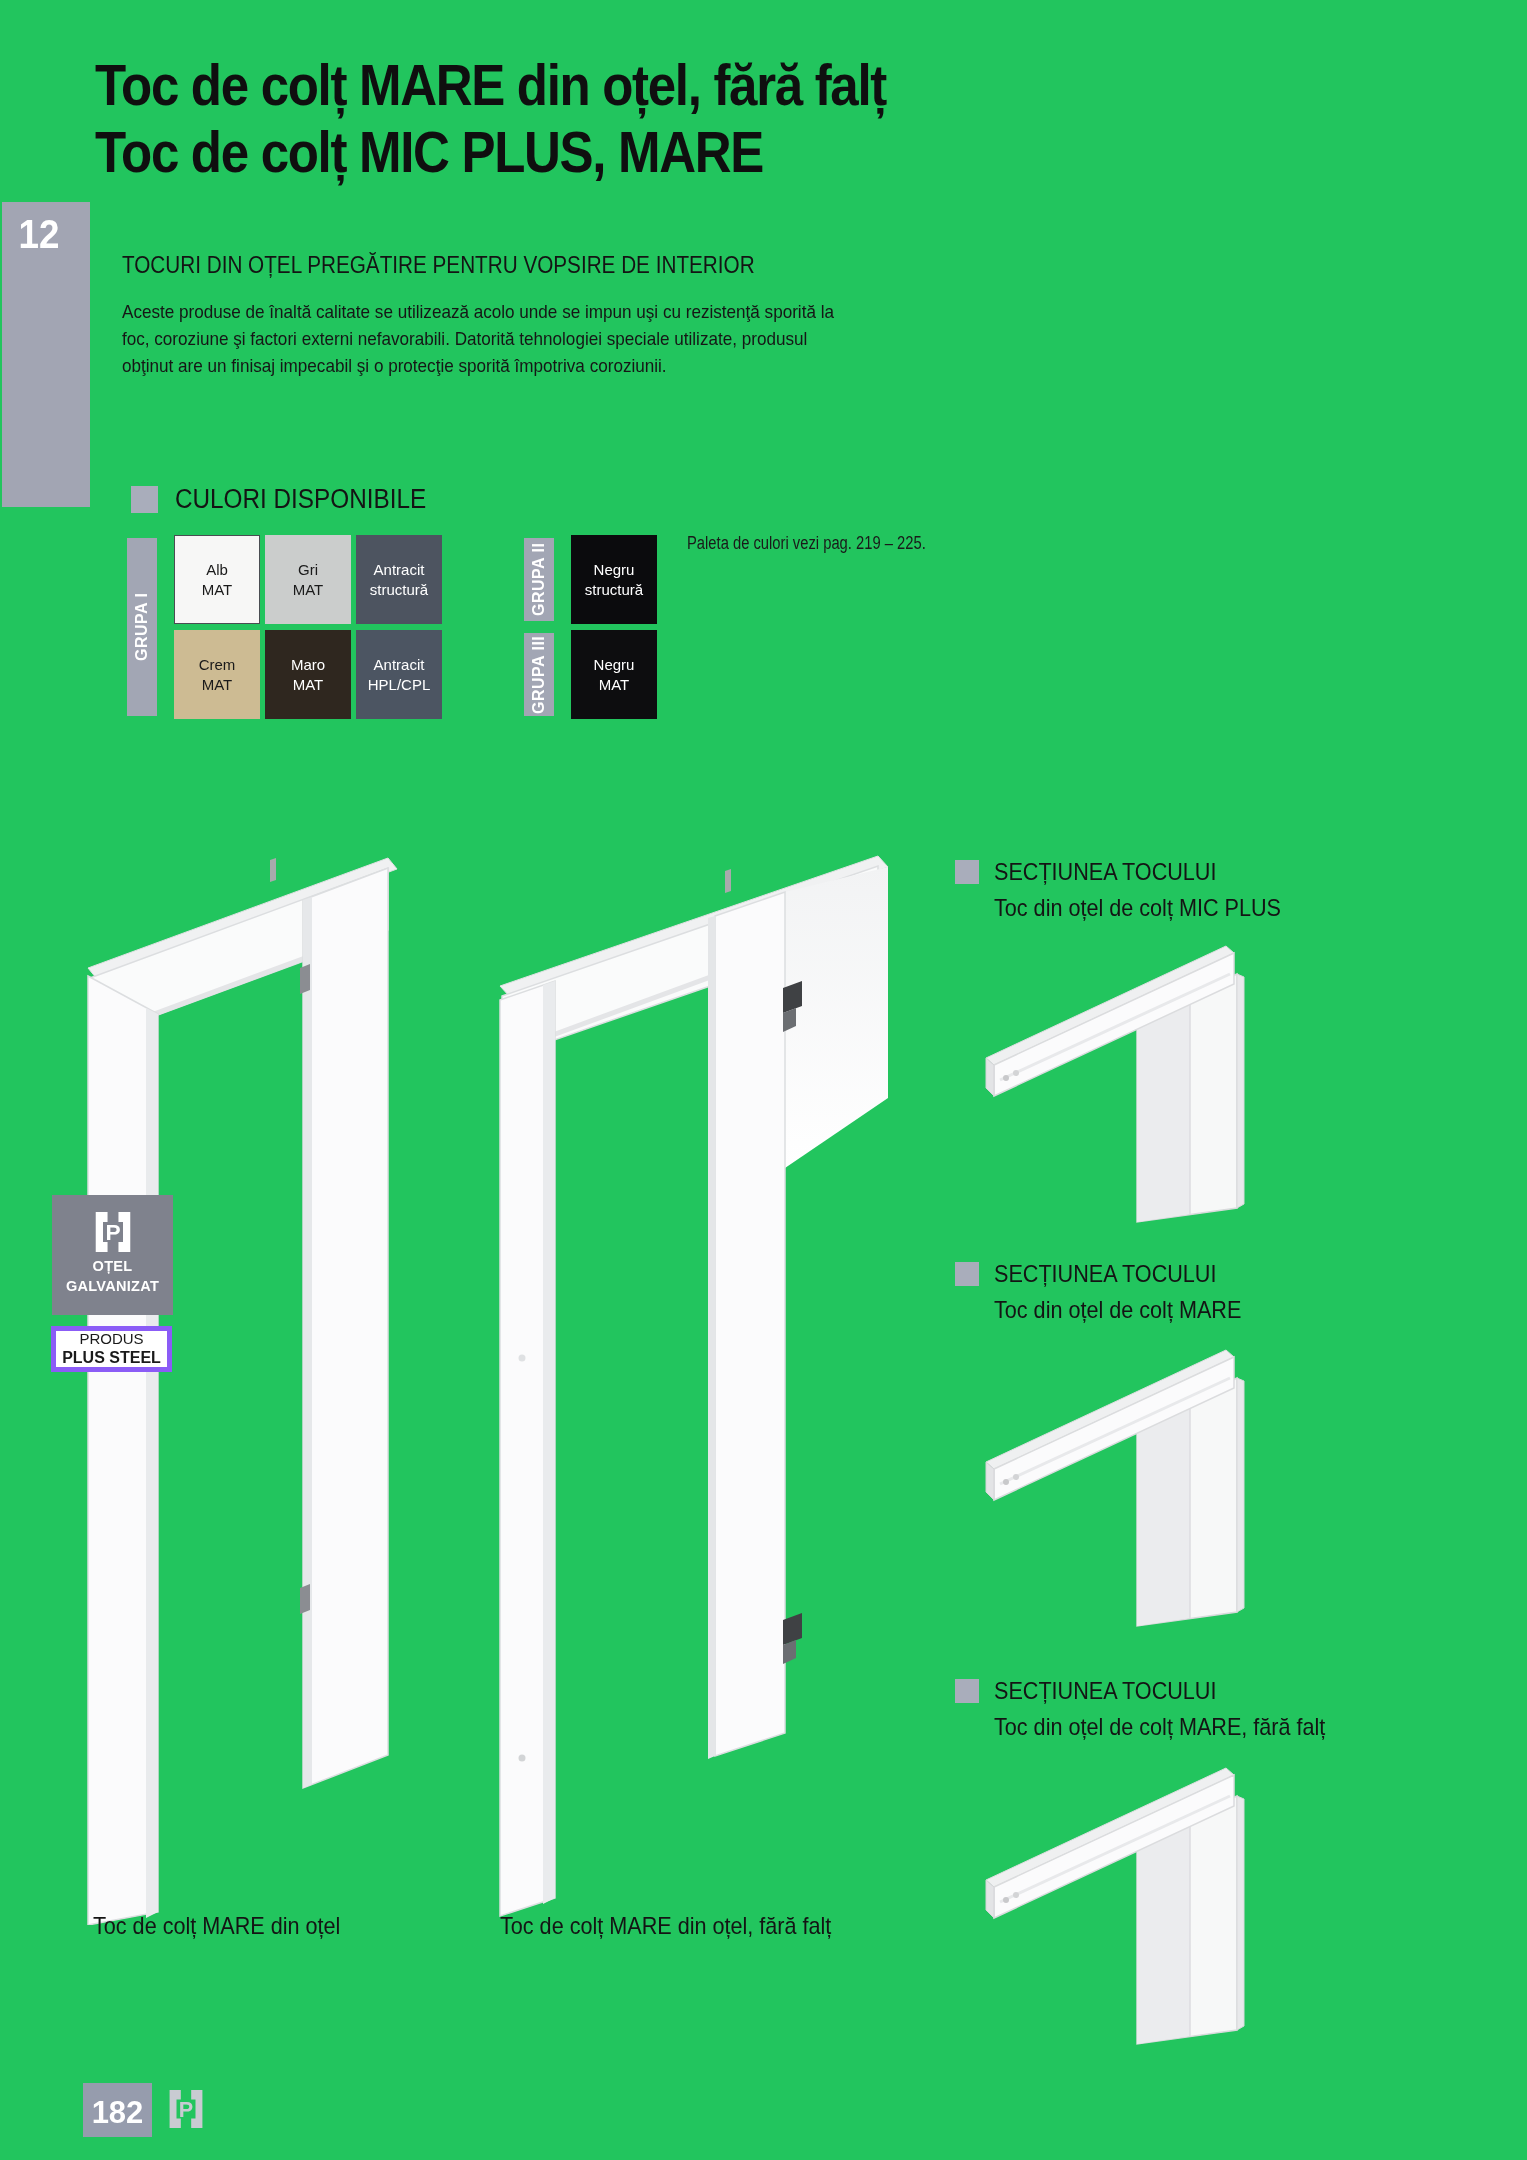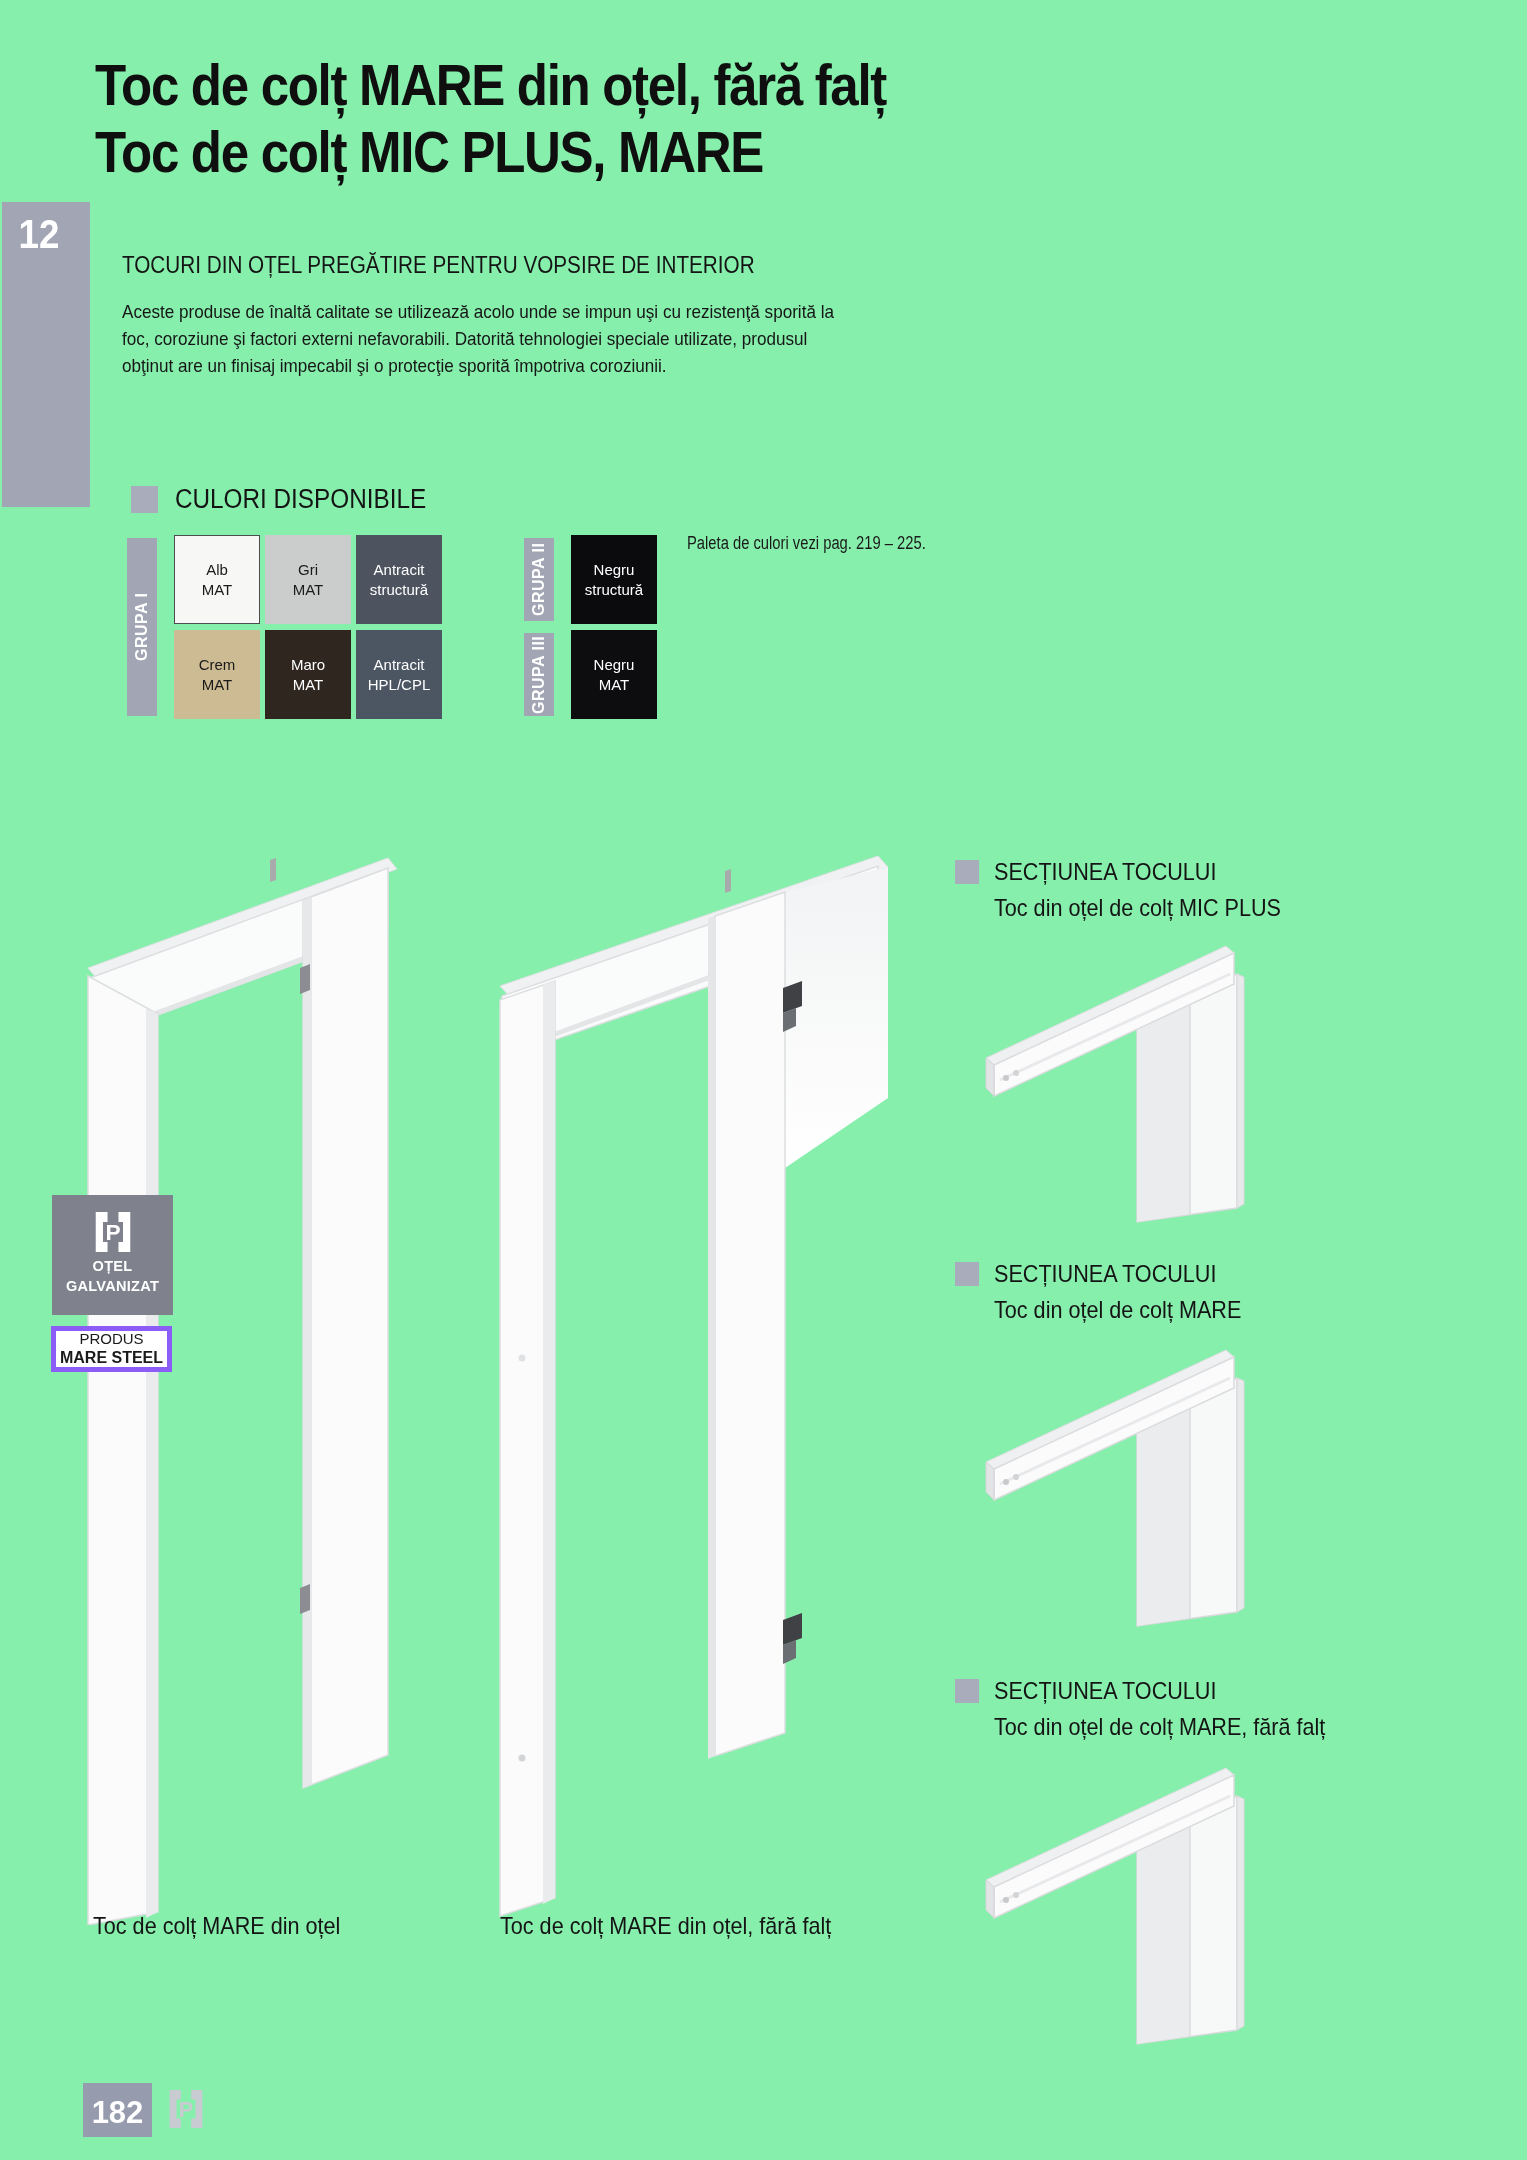--- a/index.html
+++ b/index.html
@@ -1,16 +1,16 @@
 <!DOCTYPE html>
 <html><head>
 <meta charset="utf-8">
 <style>
   html,body{margin:0;padding:0;background:#ffffff;}
-  .page{position:relative;width:1527px;height:2160px;background:#86efac;overflow:hidden;
+  .page{position:relative;width:1527px;height:2160px;background:#22c55e;overflow:hidden;
         font-family:"Liberation Sans", sans-serif;color:#1a1a1a;}
 
   
   .title{position:absolute;left:95px;top:52px;font-size:58px;font-weight:bold;color:#0f0f0f;
          line-height:1.15;letter-spacing:-1.5px;white-space:nowrap;
          transform:scaleX(0.88);transform-origin:left top;}
   .chapter-bar{position:absolute;left:2px;top:202px;width:88px;height:305px;background:#a2a5b3;}
   .chapter-num{color:#fff;font-weight:bold;font-size:40px;padding:10px 0 0 18px;
                transform:scaleX(0.92);transform-origin:left top;}
   .subtitle{position:absolute;left:122px;top:252px;font-size:23px;color:#141414;white-space:nowrap;
@@ -234,21 +234,21 @@
       <text x="22" y="34" text-anchor="middle" font-size="25" font-weight="bold" fill="#ffffff" font-family="Liberation Sans, sans-serif">P</text>
     </svg>
     <div class="lines">
       <div>OȚEL</div>
       <div>GALVANIZAT</div>
     </div>
   </div>
 
   <div class="product-box">
     <div class="l1">PRODUS</div>
-    <div class="l2">MARE STEEL</div>
+    <div class="l2">PLUS STEEL</div>
   </div>
 
   <div class="sect-header" style="top:858px;">
     <div class="sect-title-row">
       <div class="sect-bullet"></div>
       <div class="sect-title">SECȚIUNEA TOCULUI</div>
     </div>
     <div class="sect-sub">Toc din oțel de colț MIC PLUS</div>
   </div>
   <svg class="illus" style="left:960px;top:928px;" width="370" height="300">

